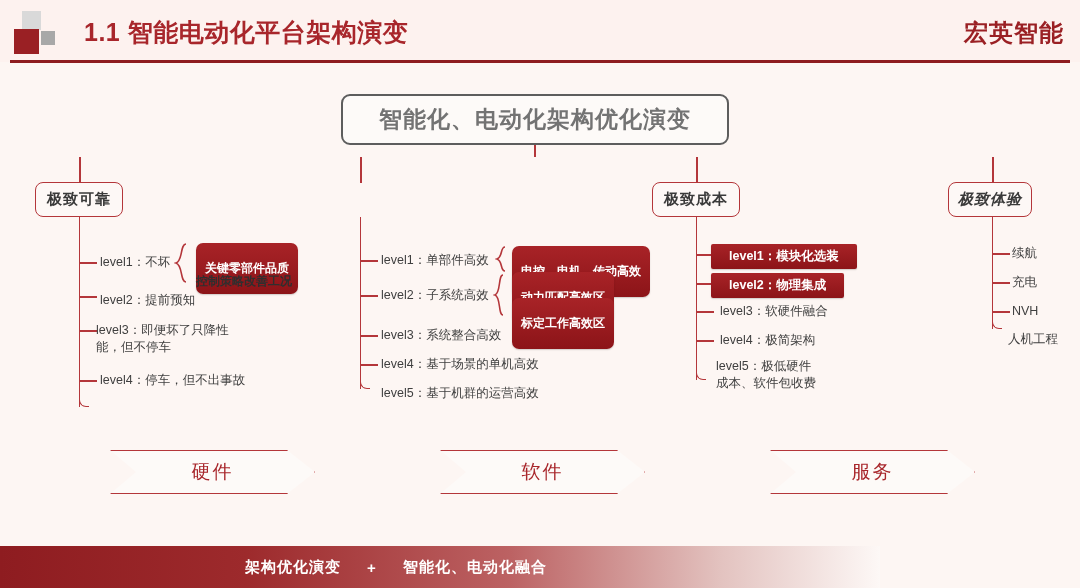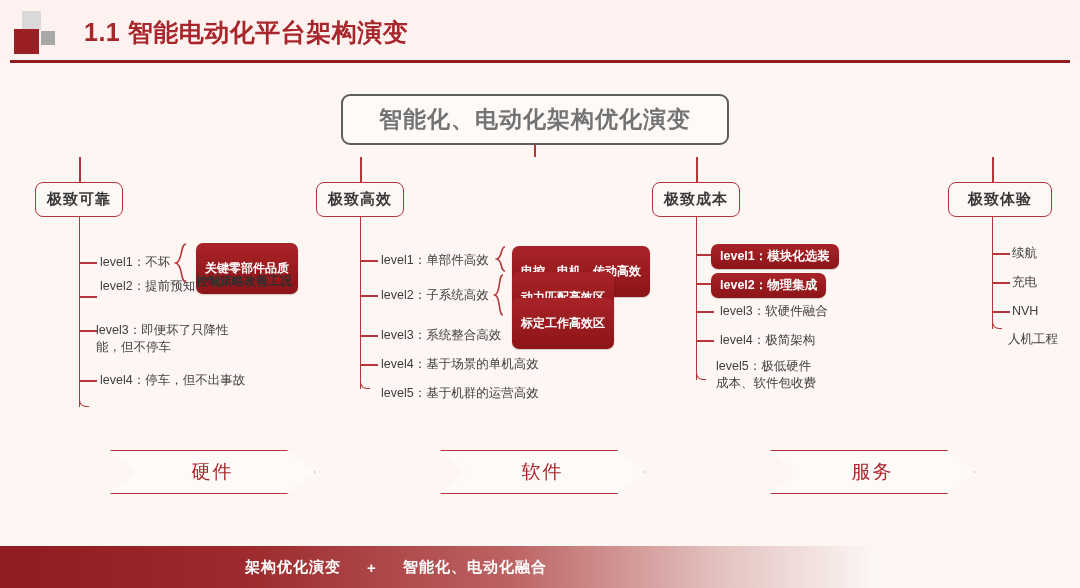--- a/index.html
+++ b/index.html
@@ -76,21 +76,21 @@
     background: #fdf8f6;
     display: flex; align-items: center; justify-content: center;
   }
   .branch-box span {
     font-size: 15px; font-weight: bold; color: #3a3a3a;
     letter-spacing: 1px; white-space: nowrap;
   }
   #branch-box-0 { left: 35px;  width: 88px; }
   #branch-box-1 { left: 316px; width: 88px; }
   #branch-box-2 { left: 652px; width: 88px; }
-  #branch-box-3 { left: 948px; width: 104px; }
+  #branch-box-3 { left: 948px; width: 84px; font-style: italic; }
 
   
   .spine {
     position: absolute; width: 1.5px;
     border-left: 1.5px solid #b4363a;
   }
   .spine-cap {
     position: absolute; width: 10px; height: 10px;
     border-left: 1.5px solid #b4363a;
     border-bottom: 1.5px solid #b4363a;
@@ -106,22 +106,22 @@
     position: absolute;
     font-size: 12.5px; color: #3f3f3f;
     line-height: 17px; white-space: pre-line;
     font-weight: 500;
   }
   .leaf-badge {
     position: absolute;
     font-size: 12.5px; font-weight: bold; color: #ffffff;
     line-height: 17px;
     background: linear-gradient(180deg, #a82327 0%, #8c1418 100%);
-    border-radius: 7px;
-    padding: 4px 9px;
+    border-radius: 2px;
+    padding: 4px 18px;
     white-space: nowrap;
     box-shadow: 0 1px 1.5px rgba(0,0,0,0.18);
   }
 
   
   .sub-badge {
     position: absolute;
     font-size: 12px; font-weight: bold; color: #ffffff;
     background: linear-gradient(180deg, #a82327 0%, #8c1418 100%);
     border-radius: 7px;
@@ -176,56 +176,54 @@
 </head>
 <body>
 
 <div id="slide">
 
   <div id="header">
     <div class="deco-sq" id="deco-light"></div>
     <div class="deco-sq" id="deco-big"></div>
     <div class="deco-sq" id="deco-mid"></div>
     <div id="header-title">1.1 智能电动化平台架构演变</div>
+    <div id="brand-logo">宏英智能</div>
     <div id="header-rule"></div>
   </div>
 
   <div id="root-box">
     <span>智能化、电动化架构优化演变</span>
   </div>
 
   <div class="line" id="trunk-stem"></div>
   <div id="trunk-bar"></div>
   <div class="line drop" style="left:79px"></div>
   <div class="line drop" style="left:360px"></div>
   <div class="line drop" style="left:696px"></div>
   <div class="line drop" style="left:992px"></div>
 
   <div class="branch-box" id="branch-box-0">
     <span>极致可靠</span>
   </div>
-  <div class="branch-box" id="branch-box-1">
-    <span>极致高效</span>
-  </div>
   <div class="branch-box" id="branch-box-2">
     <span>极致成本</span>
   </div>
   <div class="branch-box" id="branch-box-3">
     <span>极致体验</span>
   </div>
 
   <div class="spine" style="left:79px; top:217px; height:190px;"></div>
   <div class="spine-cap" style="left:79px; top:397px;"></div>
   <div class="tick" style="left:80px; top:262px;"></div>
   <div class="tick" style="left:80px; top:296px;"></div>
   <div class="tick" style="left:80px; top:330px;"></div>
   <div class="tick" style="left:80px; top:380px;"></div>
 
   <div class="leaf" style="left:100px; top:254px;">level1：不坏</div>
-  <div class="leaf" style="left:100px; top:278px;">level2：提前预知</div>
+  <div class="leaf" style="left:100px; top:292px;">level2：提前预知</div>
   <div class="leaf" style="left:100px; top:322px; left:96px;">level3：即便坏了只降性
 能，但不停车</div>
   <div class="leaf" style="left:100px; top:372px;">level4：停车，但不出事故</div>
 
   <svg class="brace" style="left:174px; top:243px;" width="14" height="40" viewBox="0 0 14 40">
     <path d="M12 1 C6 1 9 18 2 20 C9 22 6 39 12 39" fill="none" stroke="#b4363a" stroke-width="1.6"></path>
   </svg>
   <div class="sub-badge" style="left:196px; top:243px;">关键零部件品质</div>
   <div class="sub-plain" style="left:196px; top:273px;">控制策略改善工况</div>
 

